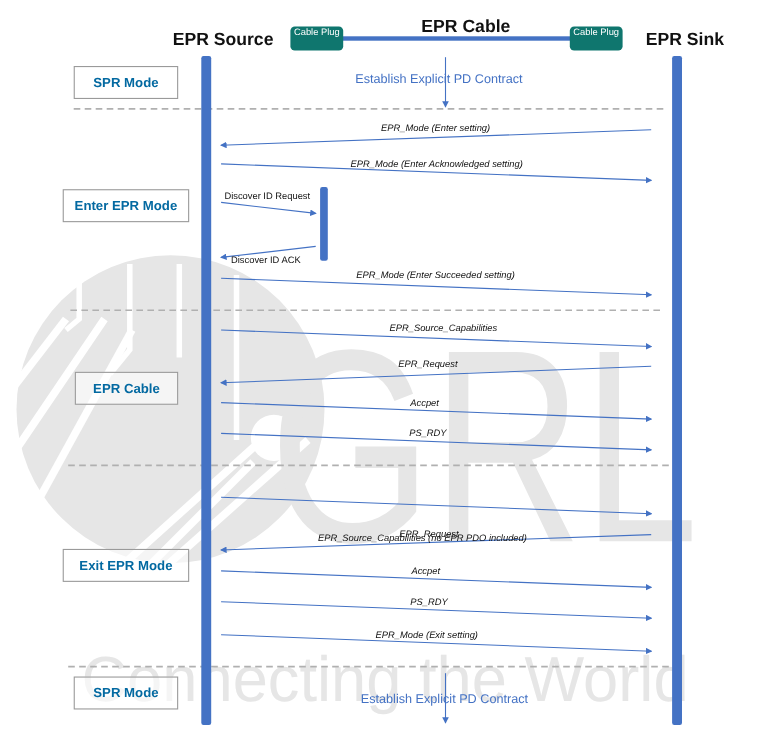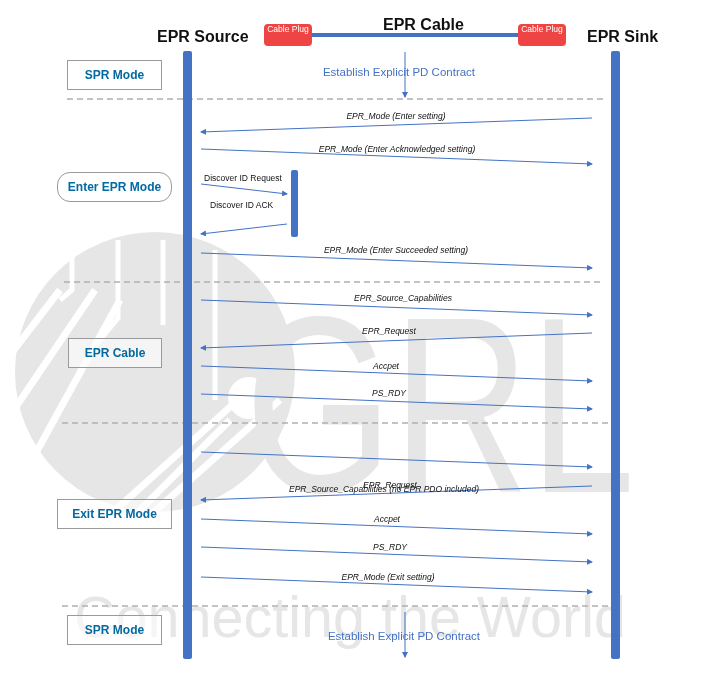--- a/index.html
+++ b/index.html
@@ -1,21 +1,21 @@
 <!DOCTYPE html>
 <html><head>
 <meta charset="utf-8">
 <style>
   html, body { margin:0; padding:0; background:#ffffff; }
   body { width:710px; height:680px; position:relative; overflow:hidden;
          font-family:"Liberation Sans", sans-serif; }
   .watermark { position:absolute; left:0; top:0; width:710px; height:680px; }
   .actor { position:absolute; font-weight:bold; font-size:16px; color:#111; white-space:nowrap; }
   .lifeline { position:absolute; background:#4472c4; border-radius:2px; }
-  .plug { position:absolute; background:#ef4444; color:#ffffff; font-size:8.5px; line-height:10px;
+  .plug { position:absolute; background:#0f766e; color:#ffffff; font-size:8.5px; line-height:10px;
           text-align:center; border-radius:4px; width:48px; height:22px; }
   .cable-line { position:absolute; background:#4472c4; height:4px; }
   .mode-box { position:absolute; border:1.5px solid #9a9a9a; background:rgba(255,255,255,0.6);
               color:#0369a1; font-weight:bold; font-size:12px; display:flex; align-items:center;
               justify-content:center; box-sizing:border-box; }
   .msg-label { position:absolute; font-size:8.5px; color:#111; white-space:nowrap; transform:translateX(-50%);font-style:italic; }
   .msg-label-left { position:absolute; font-size:8.5px; color:#111; white-space:nowrap; }
   .contract { position:absolute; color:#4472c4; font-size:11.5px; white-space:nowrap; transform:translateX(-50%); }
   svg.diagram { position:absolute; left:0; top:0; }
 </style>
@@ -89,29 +89,29 @@
 <div class="plug" style="left:518px; top:24px;">Cable Plug</div>
 
 <div class="lifeline" style="left:183px; top:51px; width:9px; height:608px;"></div>
 <div class="lifeline" style="left:611px; top:51px; width:9px; height:608px;"></div>
 <div class="lifeline" style="left:291px; top:170px; width:7px; height:67px;"></div>
 
 <div class="contract" style="left:399px; top:66px;">Establish Explicit PD Contract</div>
 <div class="contract" style="left:404px; top:630px;">Establish Explicit PD Contract</div>
 
 <div class="mode-box" style="left:67px; top:60px; width:95px; height:30px;">SPR Mode</div>
-<div class="mode-box" style="left:57px; top:172px; width:115px; height:30px;border-radius:13px;">Enter EPR Mode</div>
+<div class="mode-box" style="left:57px; top:172px; width:115px; height:30px;">Enter EPR Mode</div>
 <div class="mode-box" style="left:68px; top:338px; width:94px; height:30px;">EPR Cable</div>
 <div class="mode-box" style="left:57px; top:499px; width:115px; height:30px;">Exit EPR Mode</div>
 <div class="mode-box" style="left:67px; top:615px; width:95px; height:30px;">SPR Mode</div>
 
 <div class="msg-label" style="left:396px; top:111px;">EPR_Mode (Enter setting)</div>
 <div class="msg-label" style="left:397px; top:144px;">EPR_Mode (Enter Acknowledged setting)</div>
 <div class="msg-label-left" style="left:204px; top:173px;">Discover ID Request</div>
-<div class="msg-label-left" style="left:210px; top:200px;">Discover ID ACK</div>
+<div class="msg-label-left" style="left:210px; top:231px;">Discover ID ACK</div>
 <div class="msg-label" style="left:396px; top:245px;">EPR_Mode (Enter Succeeded setting)</div>
 <div class="msg-label" style="left:386px; top:293px;margin-left:17px;">EPR_Source_Capabilities</div>
 <div class="msg-label" style="left:389px; top:326px;">EPR_Request</div>
 <div class="msg-label" style="left:386px; top:361px;">Accpet</div>
 <div class="msg-label" style="left:389px; top:388px;">PS_RDY</div>
 <div class="msg-label" style="left:384px; top:445px;margin-top:39px;">EPR_Source_Capabilities (no EPR PDO included)</div>
 <div class="msg-label" style="left:390px; top:480px;">EPR_Request</div>
 <div class="msg-label" style="left:387px; top:514px;">Accpet</div>
 <div class="msg-label" style="left:390px; top:542px;">PS_RDY</div>
 <div class="msg-label" style="left:388px; top:572px;">EPR_Mode (Exit setting)</div>

